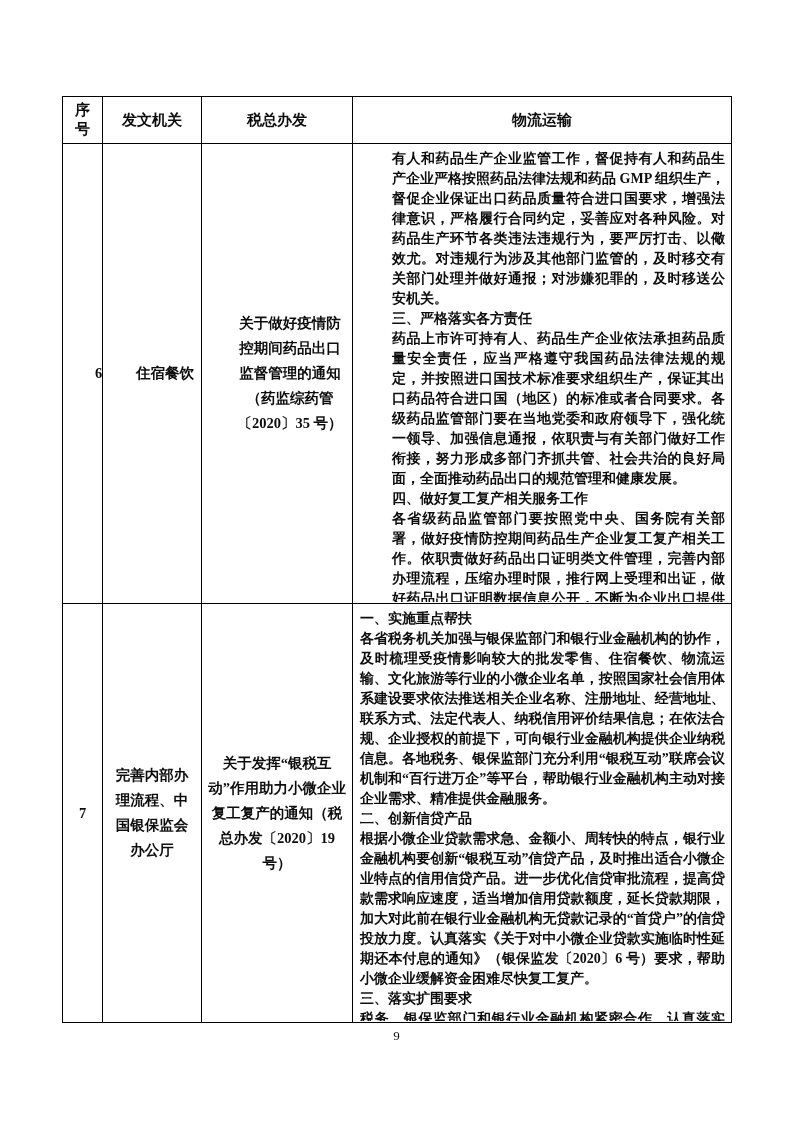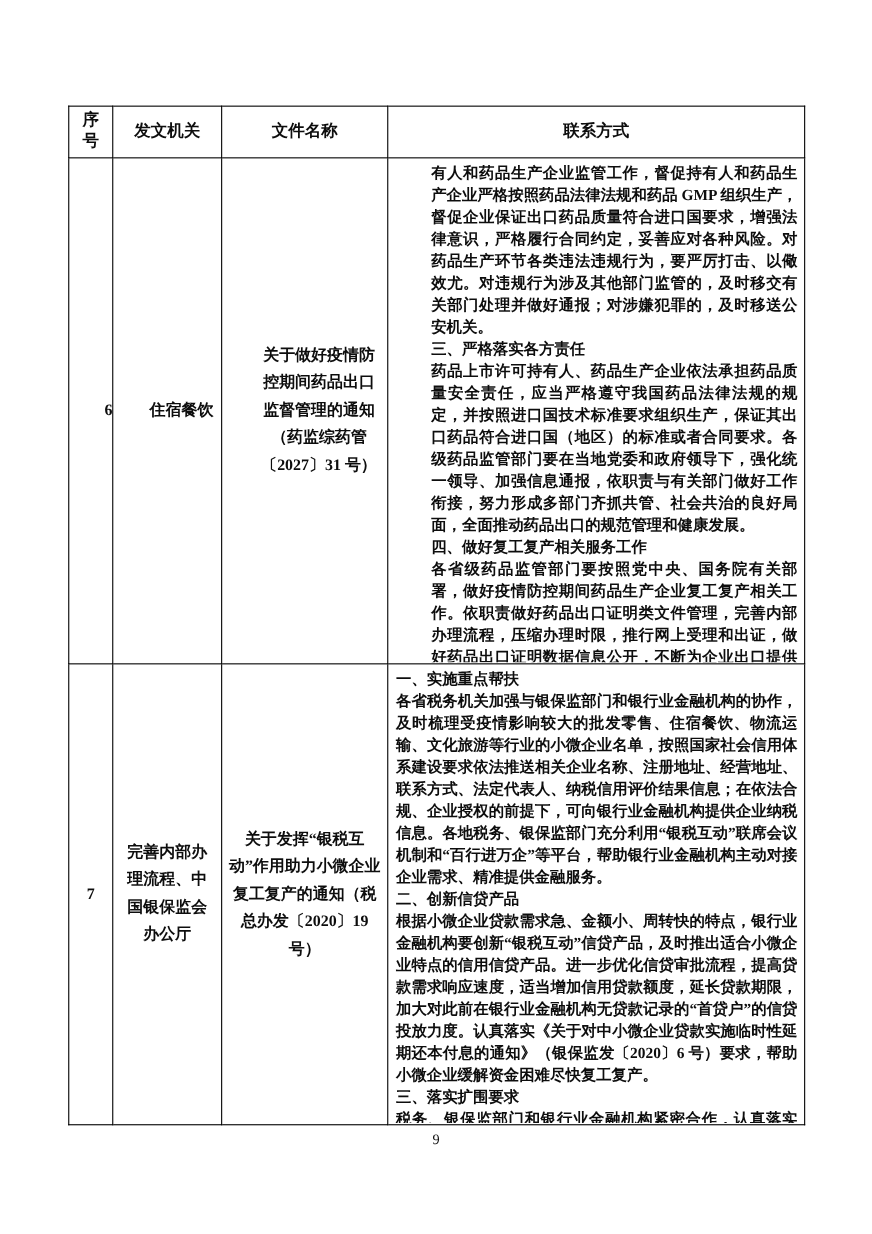--- a/index.html
+++ b/index.html
@@ -84,27 +84,27 @@
       <col style="width:40px">
       <col style="width:99px">
       <col style="width:151px">
       <col style="width:379px">
     </colgroup>
     <tbody>
         <tr class="header-row">
       <th class="th-seq">序
 号</th>
       <th>发文机关</th>
-      <th>文件名称</th>
-      <th>联系方式</th>
+      <th>税总办发</th>
+      <th>物流运输</th>
     </tr>
     <tr class="row-6">
       <td class="cell-seq">6</td>
       <td class="cell-agency">住宿餐饮</td>
-      <td class="cell-docname">关于做好疫情防控期间药品出口监督管理的通知（药监综药管〔2027〕31 号）</td>
+      <td class="cell-docname">关于做好疫情防控期间药品出口监督管理的通知（药监综药管〔2020〕35 号）</td>
       <td class="cell-content">
         <div class="content-inner">有人和药品生产企业监管工作，督促持有人和药品生产企业严格按照药品法律法规和药品 GMP 组织生产，督促企业保证出口药品质量符合进口国要求，增强法律意识，严格履行合同约定，妥善应对各种风险。对药品生产环节各类违法违规行为，要严厉打击、以儆效尤。对违规行为涉及其他部门监管的，及时移交有关部门处理并做好通报；对涉嫌犯罪的，及时移送公安机关。
 三、严格落实各方责任
 药品上市许可持有人、药品生产企业依法承担药品质量安全责任，应当严格遵守我国药品法律法规的规定，并按照进口国技术标准要求组织生产，保证其出口药品符合进口国（地区）的标准或者合同要求。各级药品监管部门要在当地党委和政府领导下，强化统一领导、加强信息通报，依职责与有关部门做好工作衔接，努力形成多部门齐抓共管、社会共治的良好局面，全面推动药品出口的规范管理和健康发展。
 四、做好复工复产相关服务工作
 各省级药品监管部门要按照党中央、国务院有关部署，做好疫情防控期间药品生产企业复工复产相关工作。依职责做好药品出口证明类文件管理，完善内部办理流程，压缩办理时限，推行网上受理和出证，做好药品出口证明数据信息公开，不断为企业出口提供便利。要组织调研并协调解决企业出口药品面临的问题和困难，必要时报告所在地人民政府，并及时通报有关部门研究解决。</div>
       </td>
     </tr>
     <tr class="row-7">
       <td class="cell-seq">7</td>

